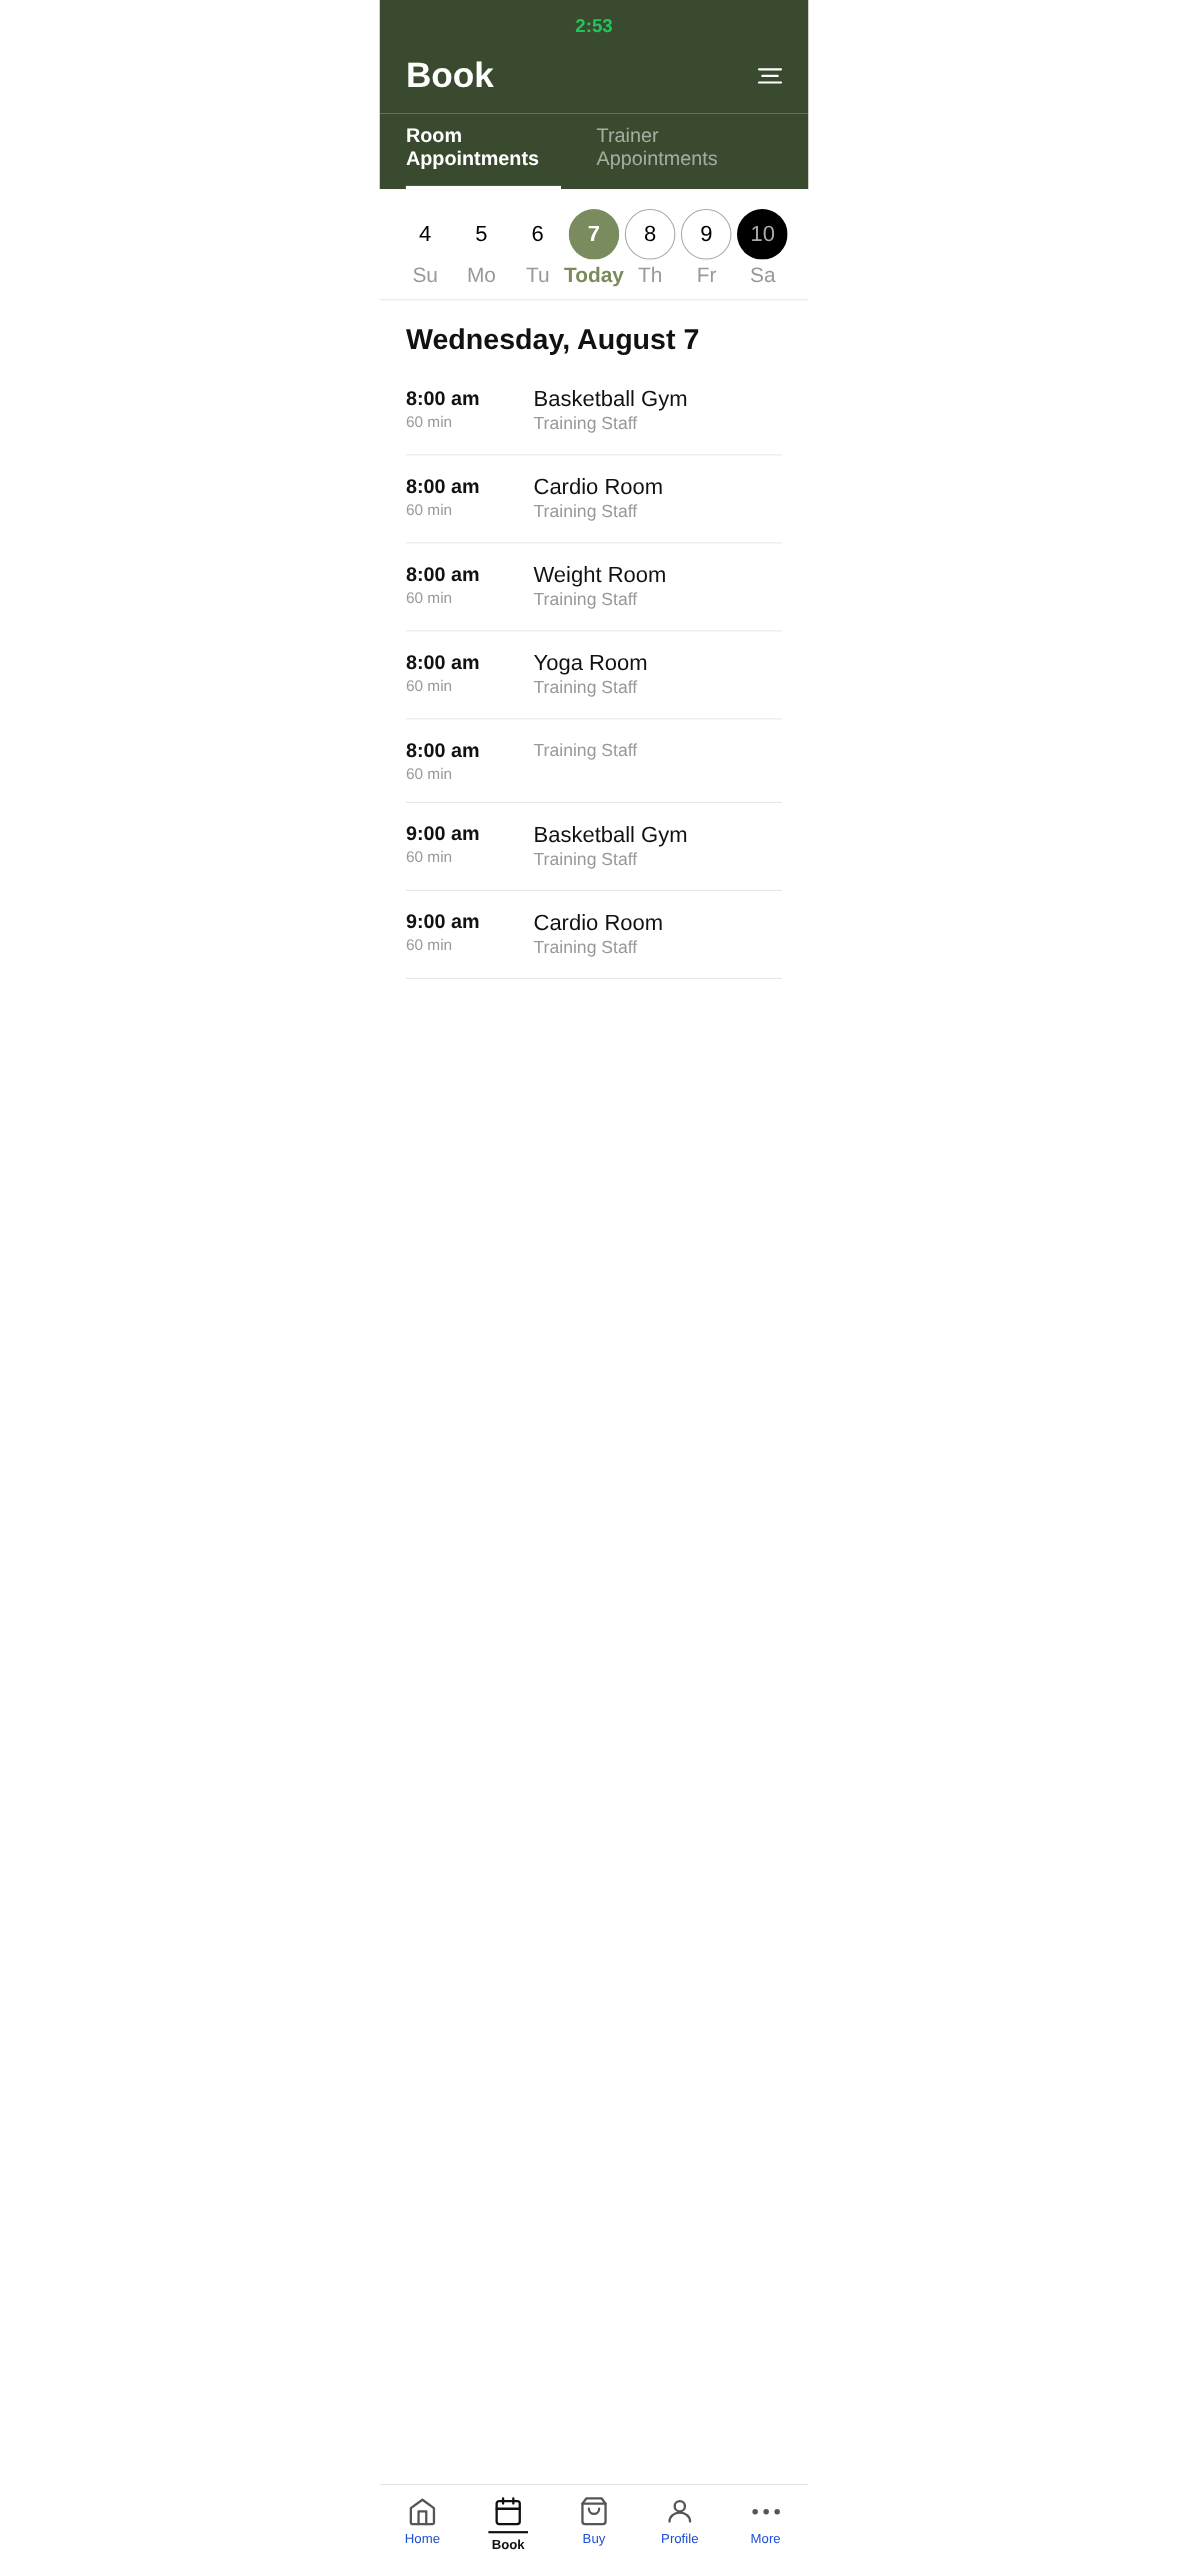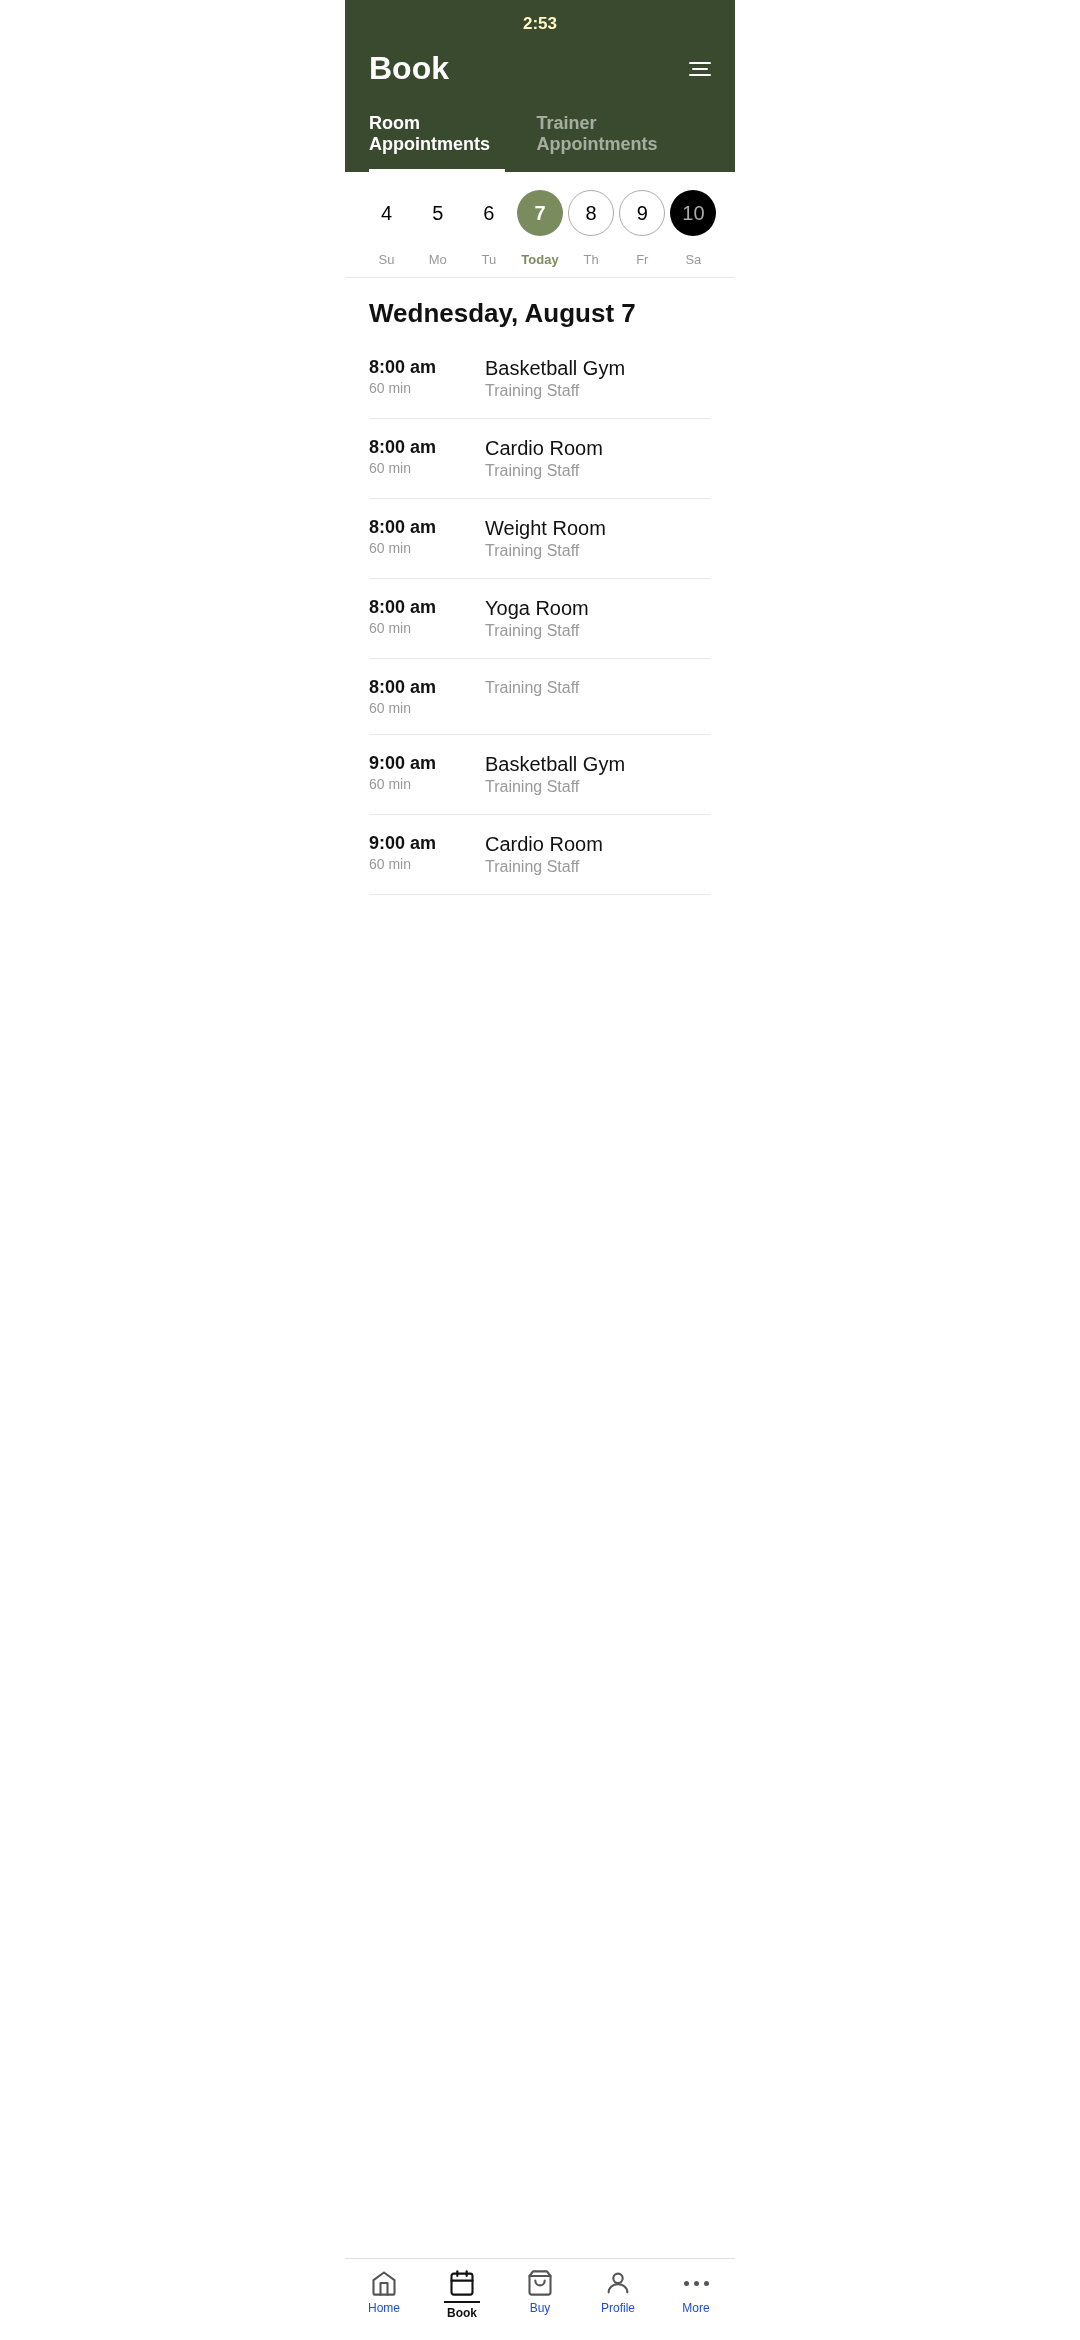--- a/index.html
+++ b/index.html
@@ -14,21 +14,21 @@
       background: #fff;
       width: 390px;
       margin: 0 auto;
       position: relative;
       overflow-x: hidden;
     }
 
     
     .status-bar {
       background: #3a4a2e;
-      color: #fef9c3;
+      color: #22c55e;
       text-align: center;
       padding: 14px 0 6px;
       font-size: 17px;
       font-weight: 600;
     }
 
     
     .header {
       background: #3a4a2e;
       padding: 10px 24px 16px;
@@ -50,21 +50,20 @@
       padding: 0 24px 0;
       justify-content: center;
     }
 
     .tab-bar-header .tab-item {
       padding: 10px 0 14px;
       margin-right: 32px;
       font-size: 18px;
       cursor: pointer;
       border-bottom: 3px solid transparent;
-      font-weight: bold;
     }
 
     .tab-bar-header .tab-item.active {
       color: #fff;
       font-weight: 600;
       border-bottom: 3px solid #fff;
     }
 
     .tab-bar-header .tab-item.inactive {
       color: rgba(255,255,255,0.55);
@@ -109,23 +108,23 @@
     .date-item.has-border .date-number {
       border: 1.5px solid #aaa;
     }
 
     .date-item.muted .date-number {
       background: #000000;
       color: #aaa;
     }
 
     .date-label {
-      font-size: 13px;
+      font-size: 19px;
       color: #999;
-      margin-top: 16px;
+      margin-top: 4px;
     }
 
     .date-item.today .date-label {
       color: #7a8c5e;
       font-weight: 600;
     }
 
     
     .date-heading {
       padding: 20px 24px 10px;

